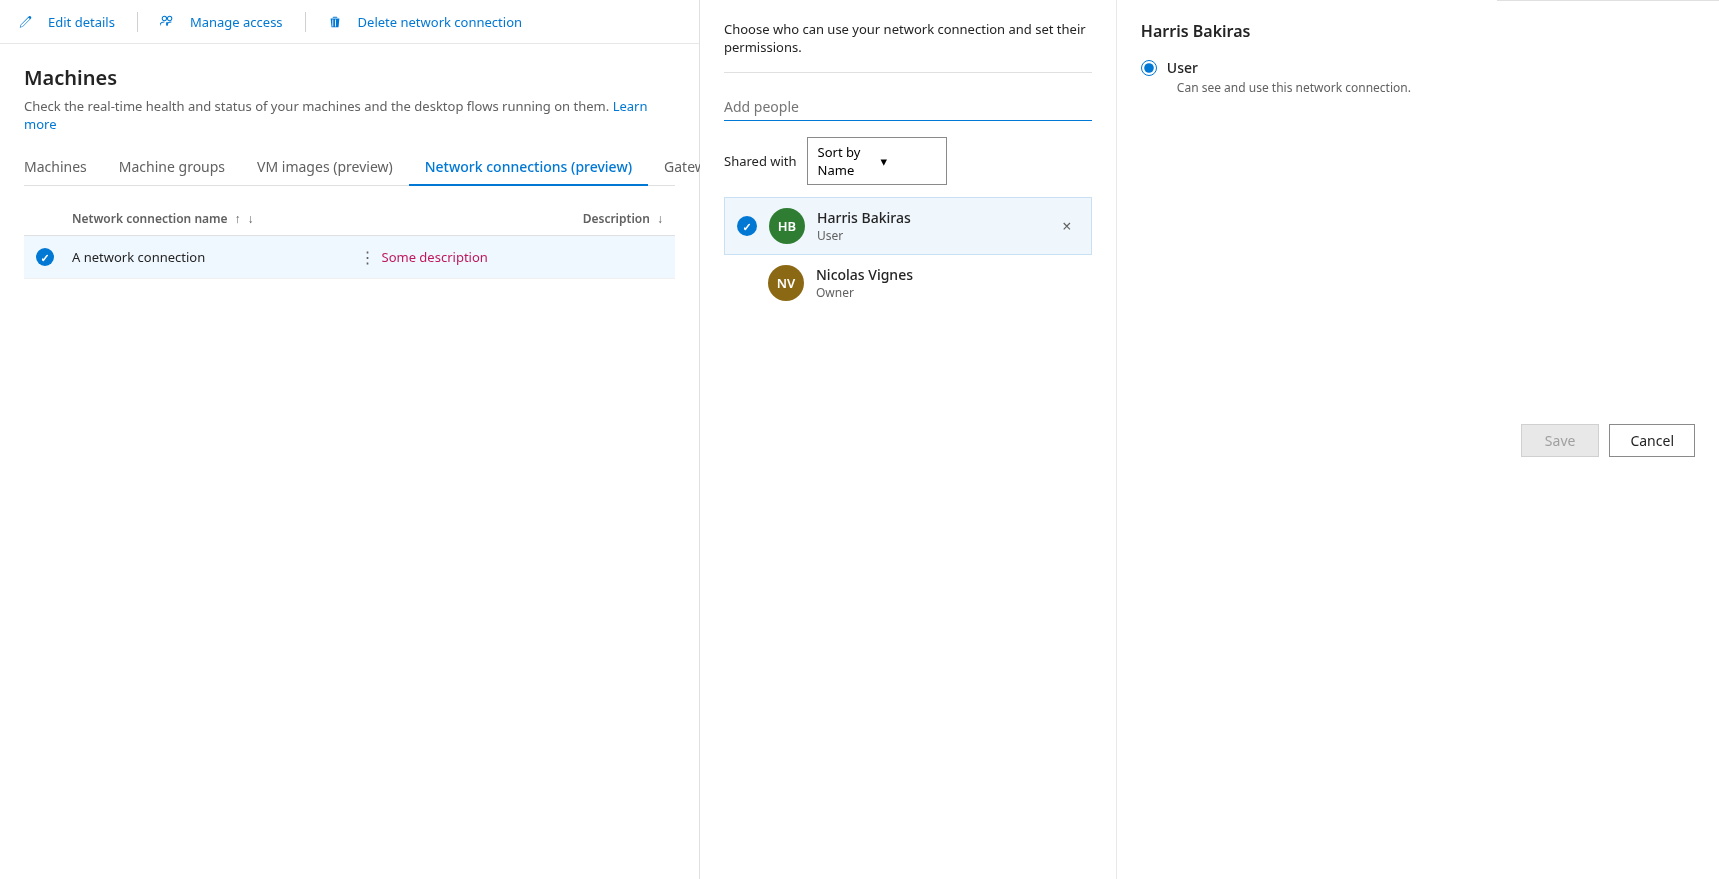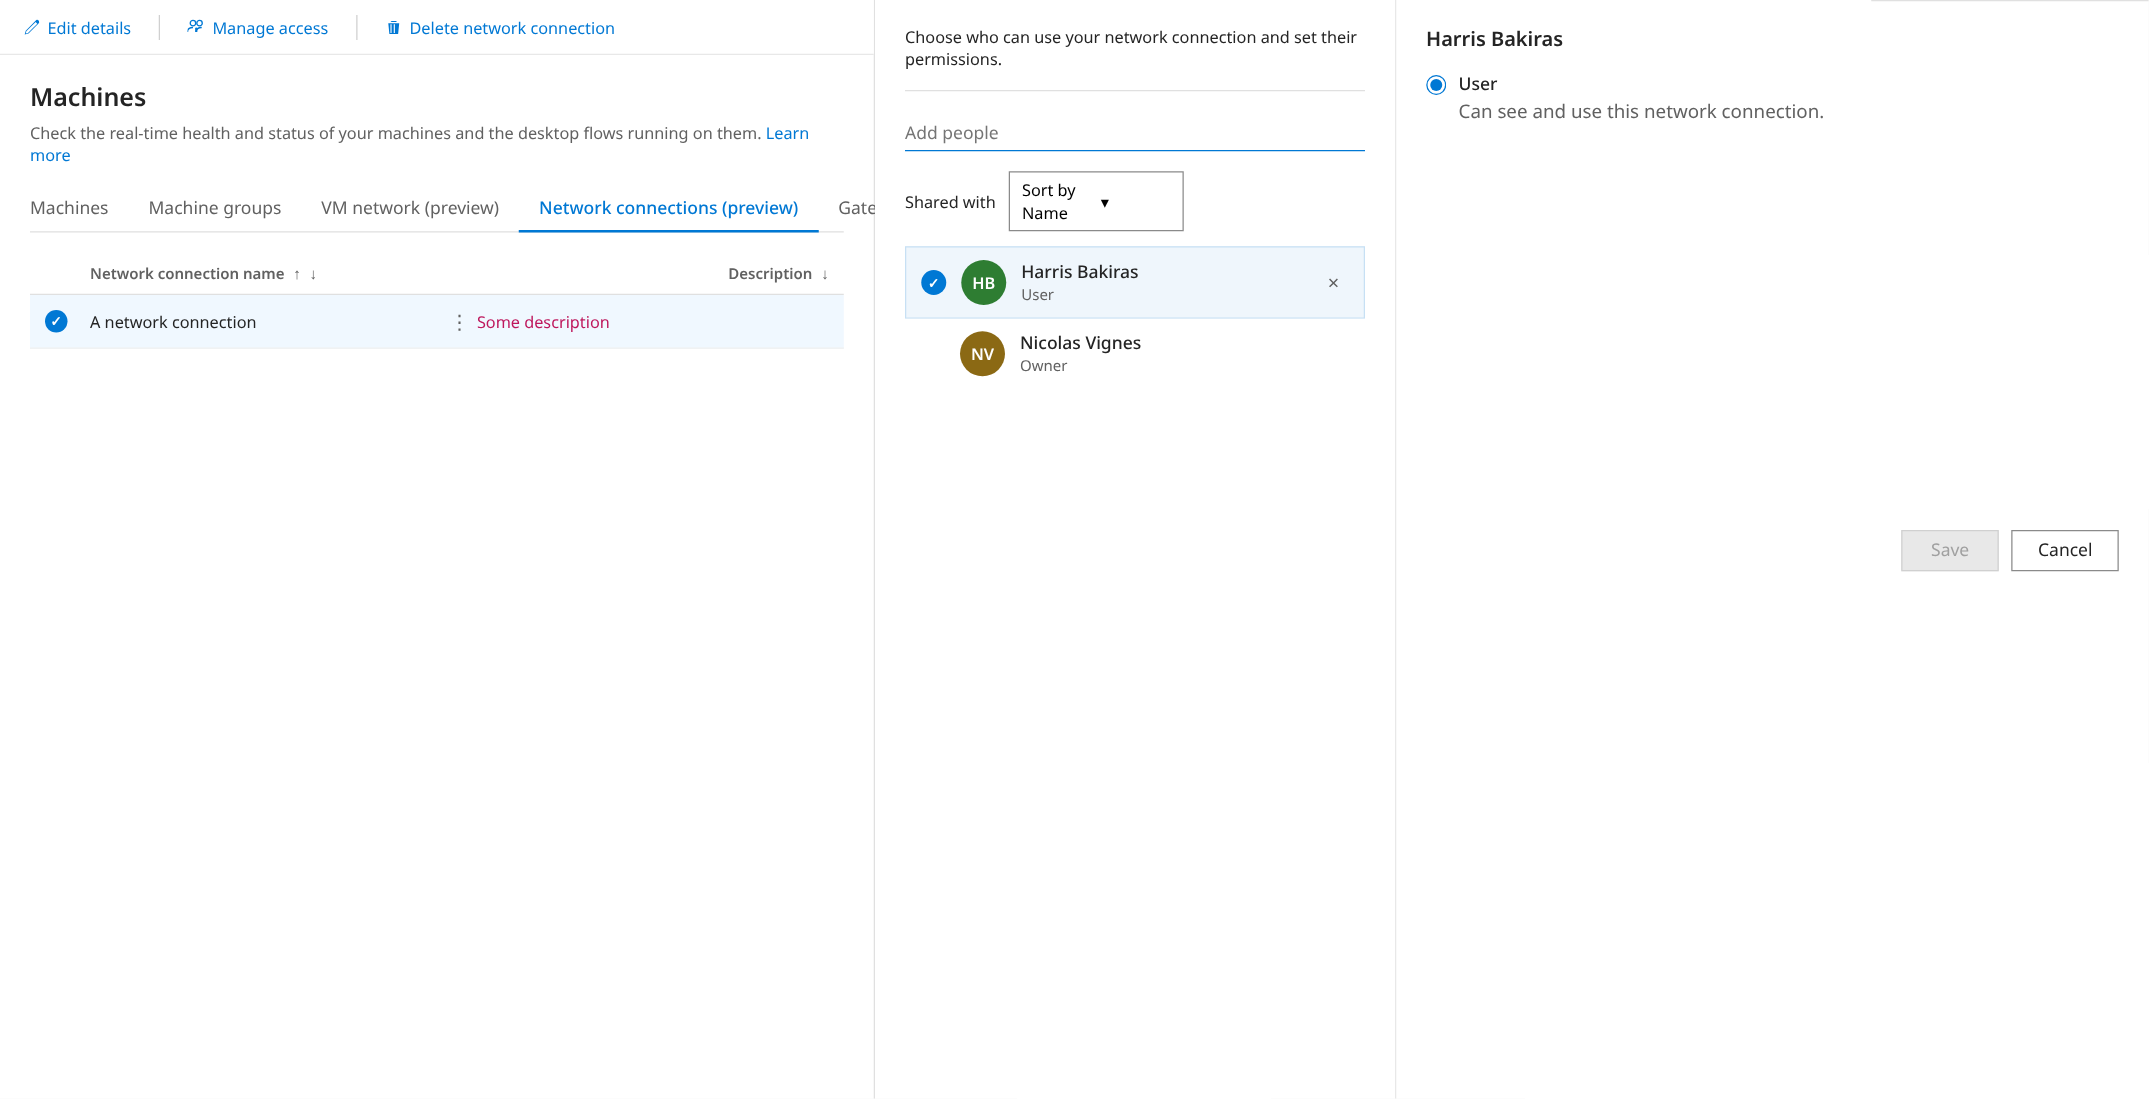--- a/index.html
+++ b/index.html
@@ -20,21 +20,21 @@
       padding: 8px 16px;
       gap: 20px;
       border-bottom: 1px solid #e8e8e8;
       background: #fff;
       min-height: 44px;
     }
 
     .toolbar-btn {
       display: flex;
       align-items: center;
-      gap: 6px;
+      gap: 16px;
       color: #0078d4;
       font-size: 13px;
       cursor: pointer;
       background: none;
       border: none;
       padding: 4px 2px;
     }
     .toolbar-btn svg { width: 14px; height: 14px; }
 
     .toolbar-divider {
@@ -312,21 +312,21 @@
 
     .radio-input {
       width: 16px;
       height: 16px;
       margin-top: 2px;
       accent-color: #0078d4;
       flex-shrink: 0;
     }
 
     .radio-label { font-size: 14px; color: #242424; font-weight: 500; }
-    .radio-desc { font-size: 15px; color: #616161; margin-top: 2px; }
+    .radio-desc { font-size: 12px; color: #616161; margin-top: 2px; margin-left: 10px; }
 
     
     .panel-footer {
       border-top: 1px solid #e0e0e0;
       padding: 12px 24px;
       display: flex;
       gap: 10px;
       align-items: center;
     }
 
@@ -389,21 +389,21 @@
   <div class="content-area">
     <h1 class="page-title">Machines</h1>
     <p class="page-desc">
       <span>Check the real-time health and status of your machines and the desktop flows running on them.</span>
       <a href="#">Learn more</a>
     </p>
 
     <div class="tabs">
       <div class="tab">Machines</div>
       <div class="tab">Machine groups</div>
-      <div class="tab">VM network (preview)</div>
+      <div class="tab">VM images (preview)</div>
       <div class="tab active">Network connections (preview)</div>
       <div class="tab">Gateways</div>
     </div>
 
     <div class="table-header">
       <div class="col-checkbox"></div>
       <div class="col-name header-sort">
         <span>Network connection name</span>
         <span class="sort-icon">↑</span>
         <span class="sort-icon">↓</span>

